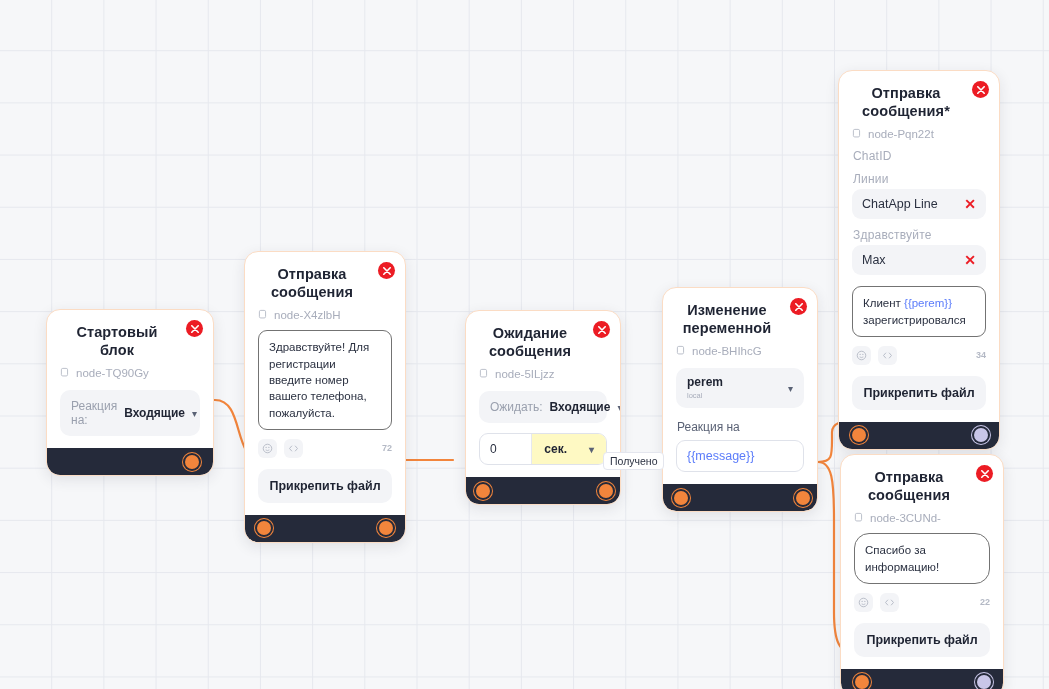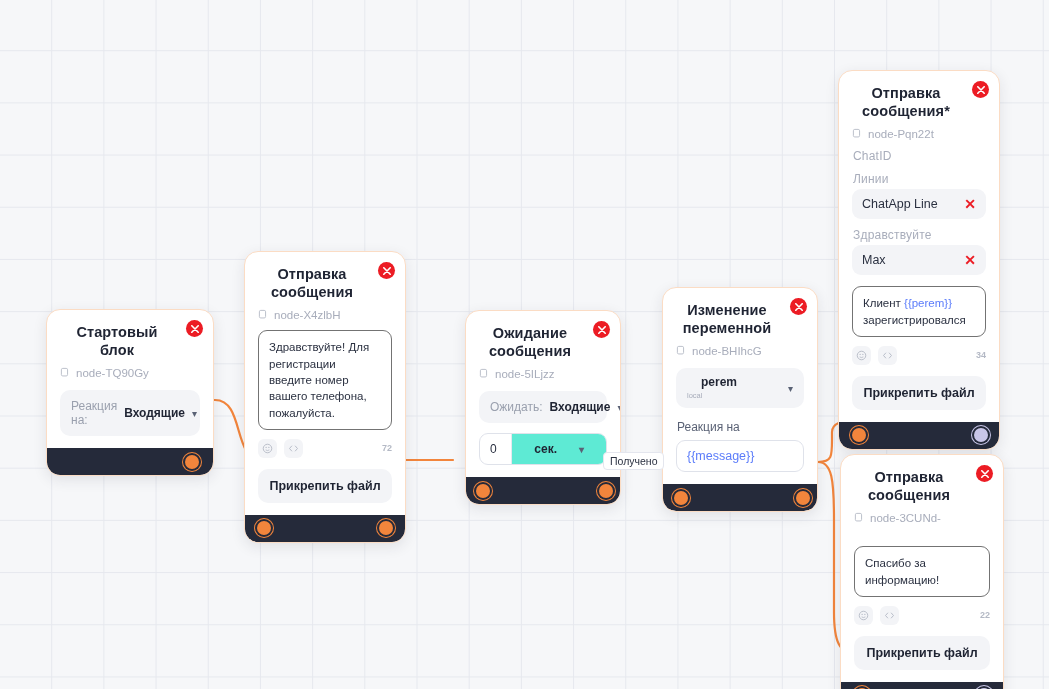--- a/index.html
+++ b/index.html
@@ -77,31 +77,31 @@
   }
   .sel-label { color: #9aa0ae; }
   .sel-value { color: #1f2433; font-weight: bold; }
   .caret { margin-left: auto; color: #5a6275; font-size: 10px; }
 
   .var-select {
     display: flex; align-items: center;
     background: #f3f4f7; border-radius: 10px;
     padding: 8px 11px;
   }
-  .var-name { font-size: 12px; font-weight: bold; color: #1f2433; line-height: 1.15; margin-left: 14px; }
+  .var-name { font-size: 12px; font-weight: bold; color: #1f2433; line-height: 1.15; }
   .var-scope { font-size: 7.5px; color: #a8adbb; margin-top: 1px; }
 
   .num-row {
     display: flex; align-items: stretch;
     border: 1px solid #dfe2ea; border-radius: 9px; overflow: hidden;
   }
   .num-in { flex: 1; padding: 8px 10px; font-size: 12px; color: #2a3040; }
   .num-unit {
     display: flex; align-items: center; gap: 22px;
-    background: #5eead4; padding: 8px 22px;
+    background: #fef9c3; padding: 8px 12px;
     font-size: 12px; color: #1f2433; font-weight: bold;
     border-left: 1px solid #e6e8ef;
   }
 
   .tools-row { display: flex; align-items: center; margin-top: 9px; }
   .tool-btn {
     width: 19px; height: 19px; border-radius: 6px; background: #f3f4f7;
     display: flex; align-items: center; justify-content: center;
     color: #b4b9c5; margin-right: 7px; cursor: pointer;
   }
@@ -340,21 +340,21 @@
         <svg viewBox="0 0 10 10">
             <path d="M1 1 L9 9 M9 1 L1 9" stroke="currentColor" stroke-width="2" stroke-linecap="round"></path>
           </svg>
       </button>
       <div class="node-id">
         <svg class="copy-ico" viewBox="0 0 16 16">
           <rect x="2" y="2" width="9" height="11" rx="2" fill="none" stroke="currentColor" stroke-width="1.4"></rect>
         </svg>
         <span>node-3CUNd-</span>
       </div>
-      <div class="textarea-box" style="margin-top:22px; min-height:47px;">Спасибо за информацию!</div>
+      <div class="textarea-box" style="margin-top:9px; min-height:47px;border-radius:15px;">Спасибо за информацию!</div>
       <div class="tools-row">
         <span class="tool-btn">
           <svg viewBox="0 0 16 16">
             <circle cx="8" cy="8" r="6.2" fill="none" stroke="currentColor" stroke-width="1.3"></circle>
             <circle cx="6" cy="6.5" r=".9" fill="currentColor"></circle>
               <circle cx="10" cy="6.5" r=".9" fill="currentColor"></circle>
             <path d="M5.3 10 Q8 12 10.7 10" fill="none" stroke="currentColor" stroke-width="1.2"></path>
           </svg>
         </span>
         <span class="tool-btn">

